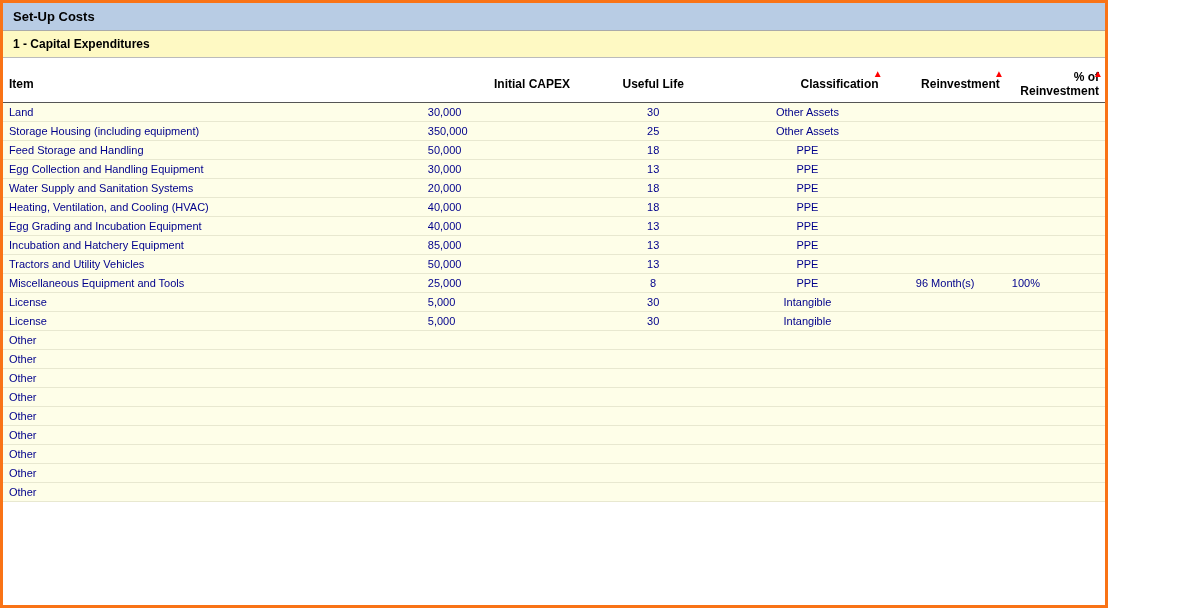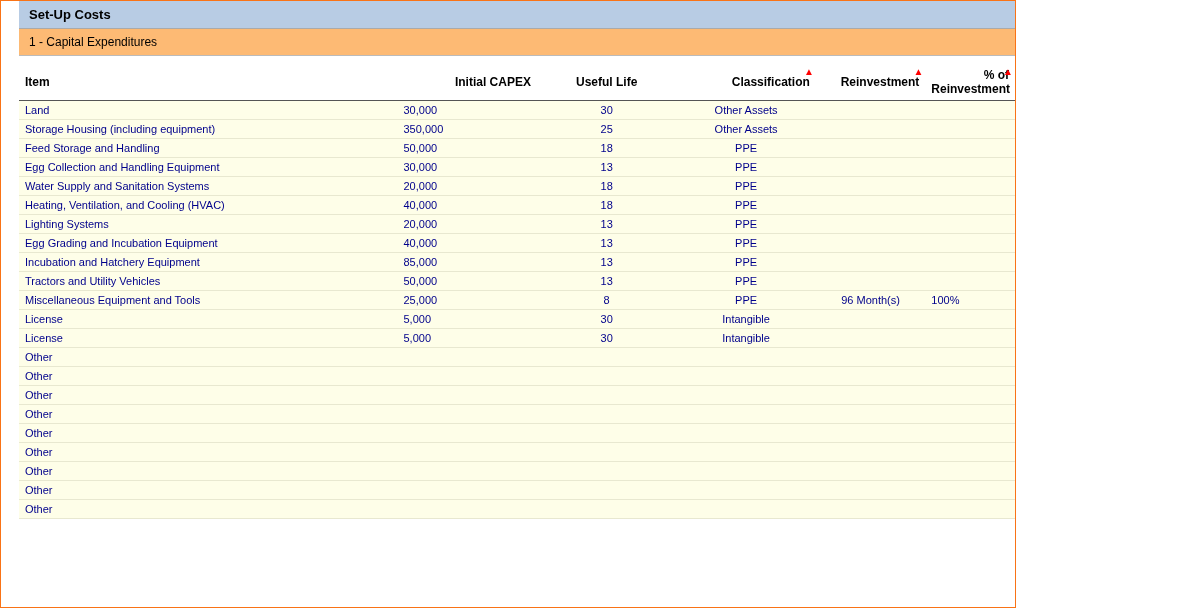--- a/index.html
+++ b/index.html
@@ -3,39 +3,38 @@
   <meta charset="utf-8">
   <style>
     * { margin: 0; padding: 0; box-sizing: border-box; }
     body {
       font-family: Arial, sans-serif;
       font-size: 12px;
       background: #fff;
       color: #000;
     }
     .page-container {
-      width: 1016px;
+      width: 1108px;
       min-height: 608px;
-      border: 1px solid #f97316;
+      border: 3px solid #f97316;
       overflow: hidden;
-      padding-left: 18px;
     }
     .header-bar {
       background: #b8cce4;
       padding: 6px 10px;
       font-size: 13px;
       font-weight: bold;
       color: #000;
       border-bottom: 1px solid #aaa;
     }
     .section-header {
-      background: #fdba74;
+      background: #fef9c3;
       padding: 6px 10px;
       font-size: 12px;
-      font-weight: normal;
+      font-weight: bold;
       color: #000;
       border-bottom: 1px solid #bbb;
     }
     .spacer {
       height: 8px;
       background: #fff;
     }
     .table-container {
       width: 100%;
     }
@@ -174,28 +173,20 @@
           </tr>
           <tr>
             <td>Heating, Ventilation, and Cooling (HVAC)</td>
             <td class="right-align">40,000</td>
             <td class="center-align">18</td>
             <td class="classification">PPE</td>
             <td class="center-align"></td>
             <td class="right-align"></td>
           </tr>
           <tr>
-            <td>Lighting Systems</td>
-            <td class="right-align">20,000</td>
-            <td class="center-align">13</td>
-            <td class="classification">PPE</td>
-            <td class="center-align"></td>
-            <td class="right-align"></td>
-          </tr>
-          <tr>
             <td>Egg Grading and Incubation Equipment</td>
             <td class="right-align">40,000</td>
             <td class="center-align">13</td>
             <td class="classification">PPE</td>
             <td class="center-align"></td>
             <td class="right-align"></td>
           </tr>
           <tr>
             <td>Incubation and Hatchery Equipment</td>
             <td class="right-align">85,000</td>

